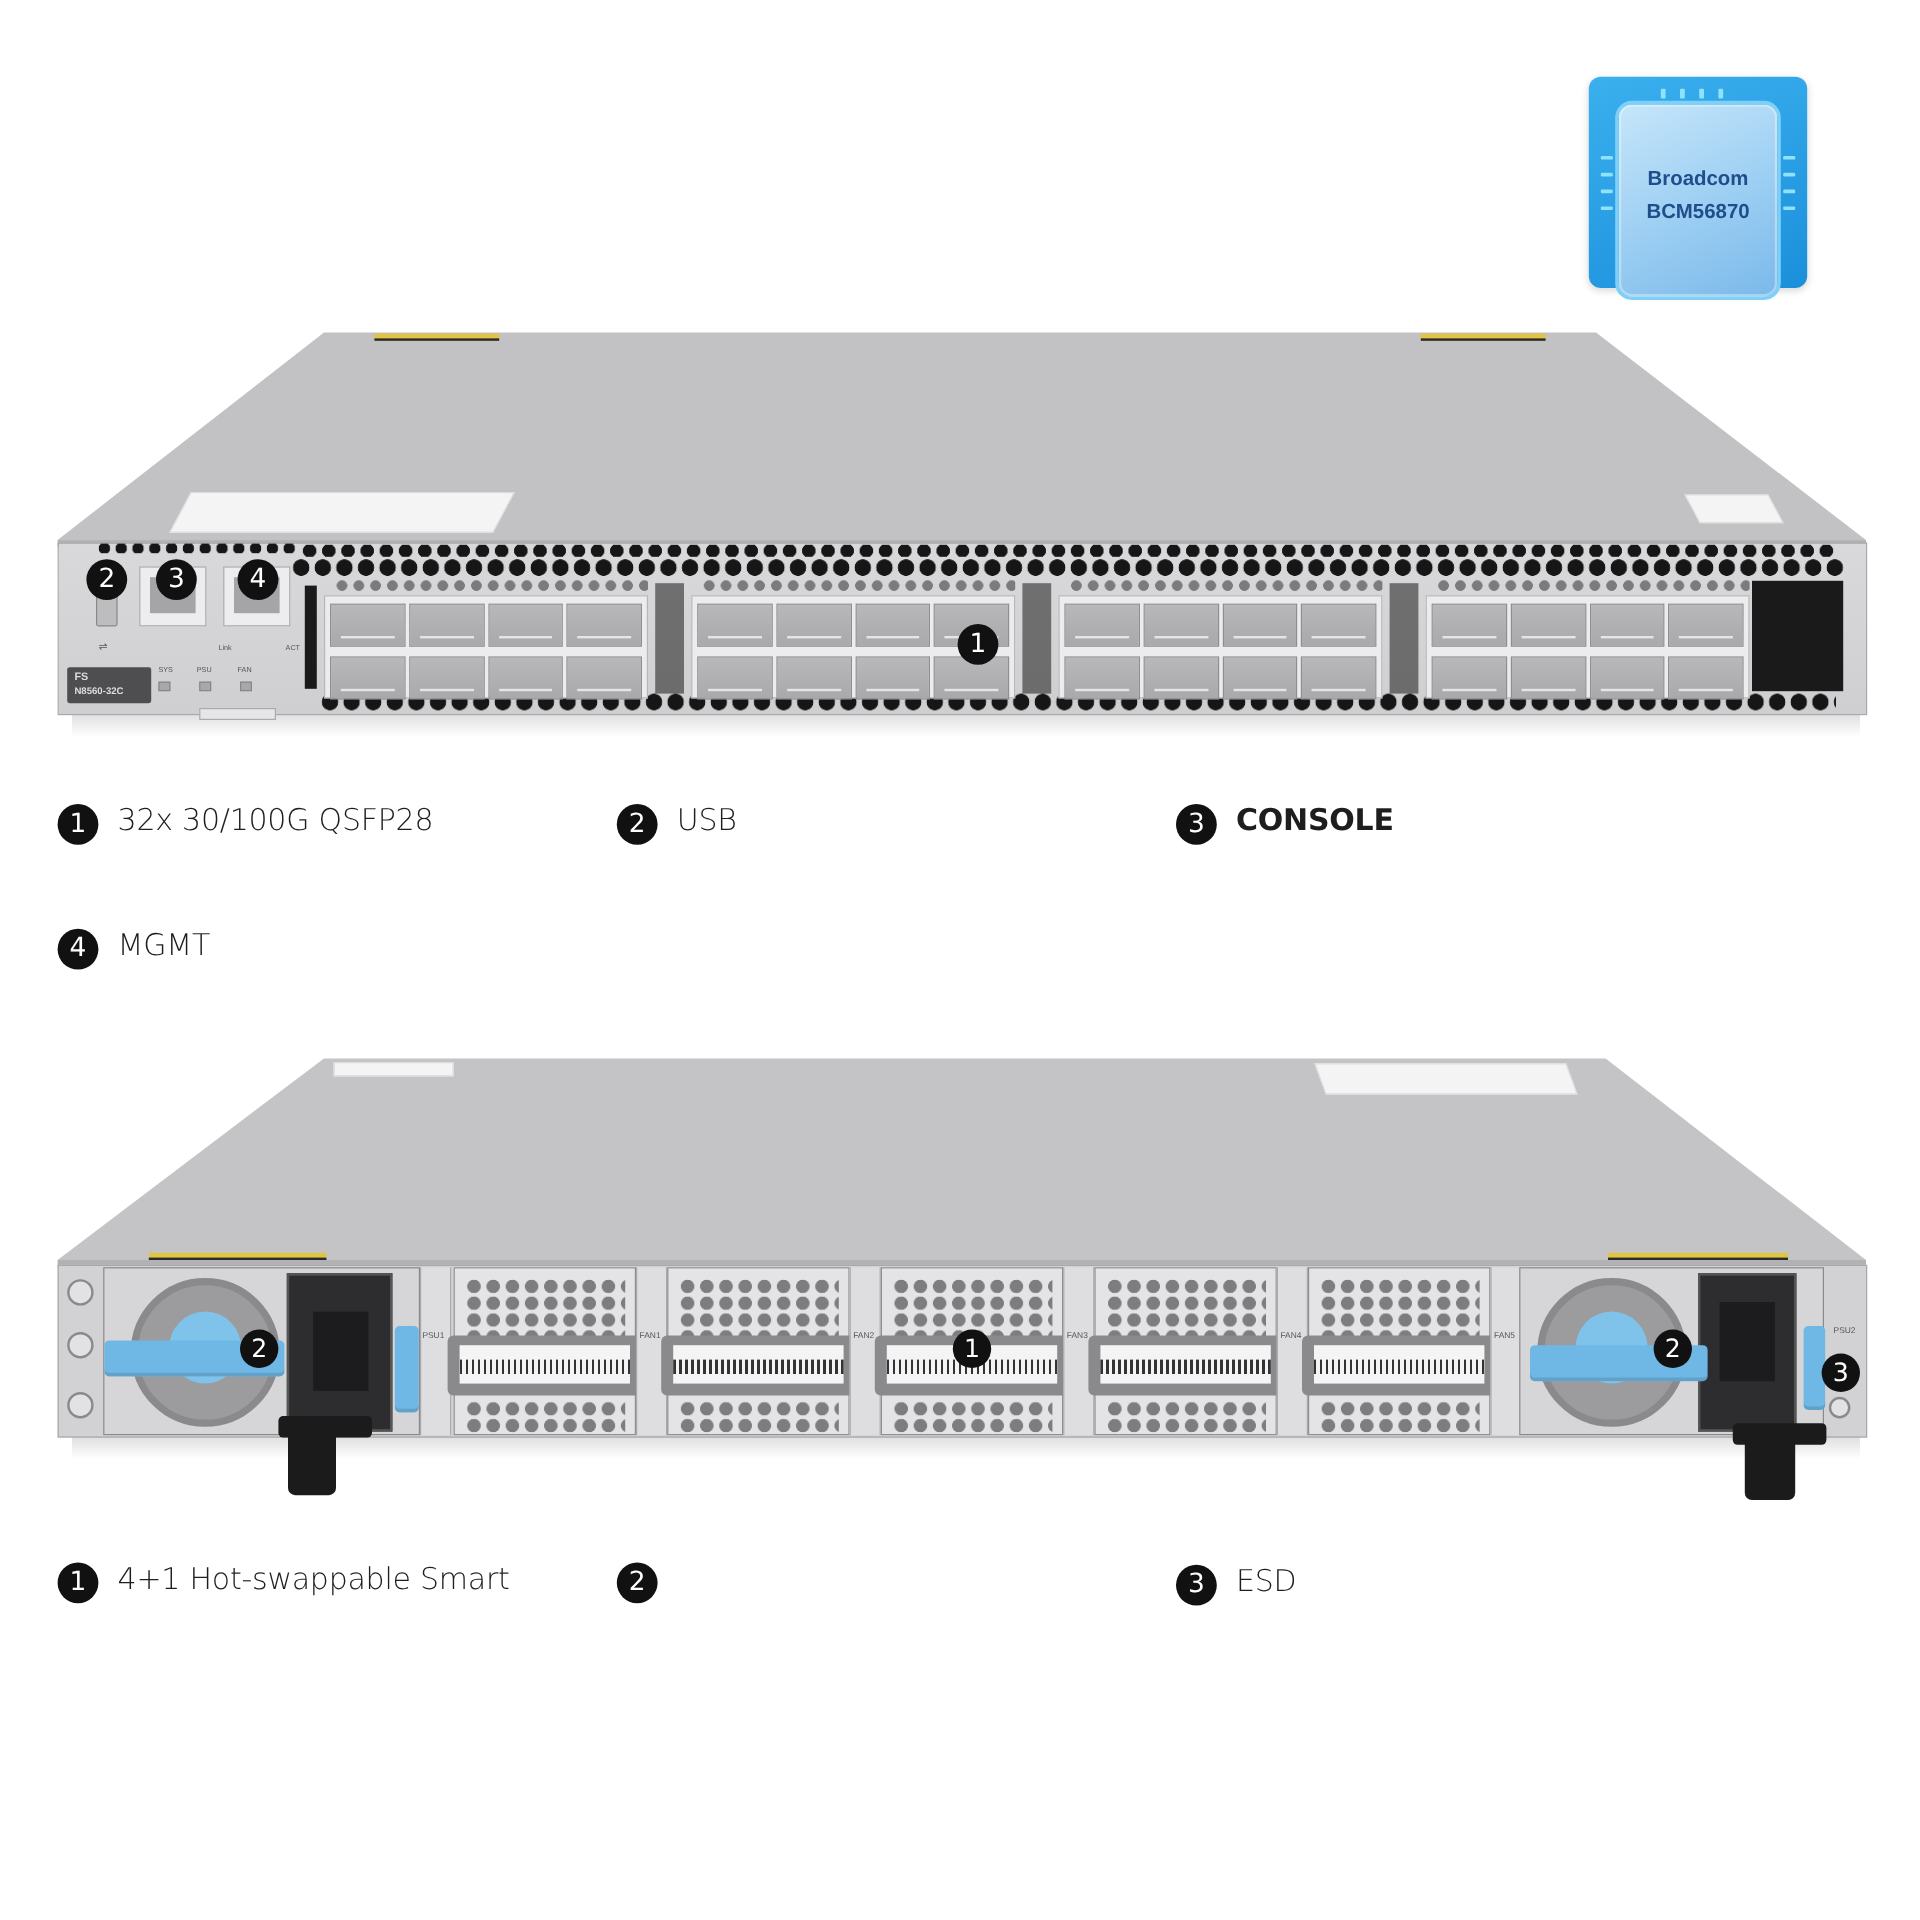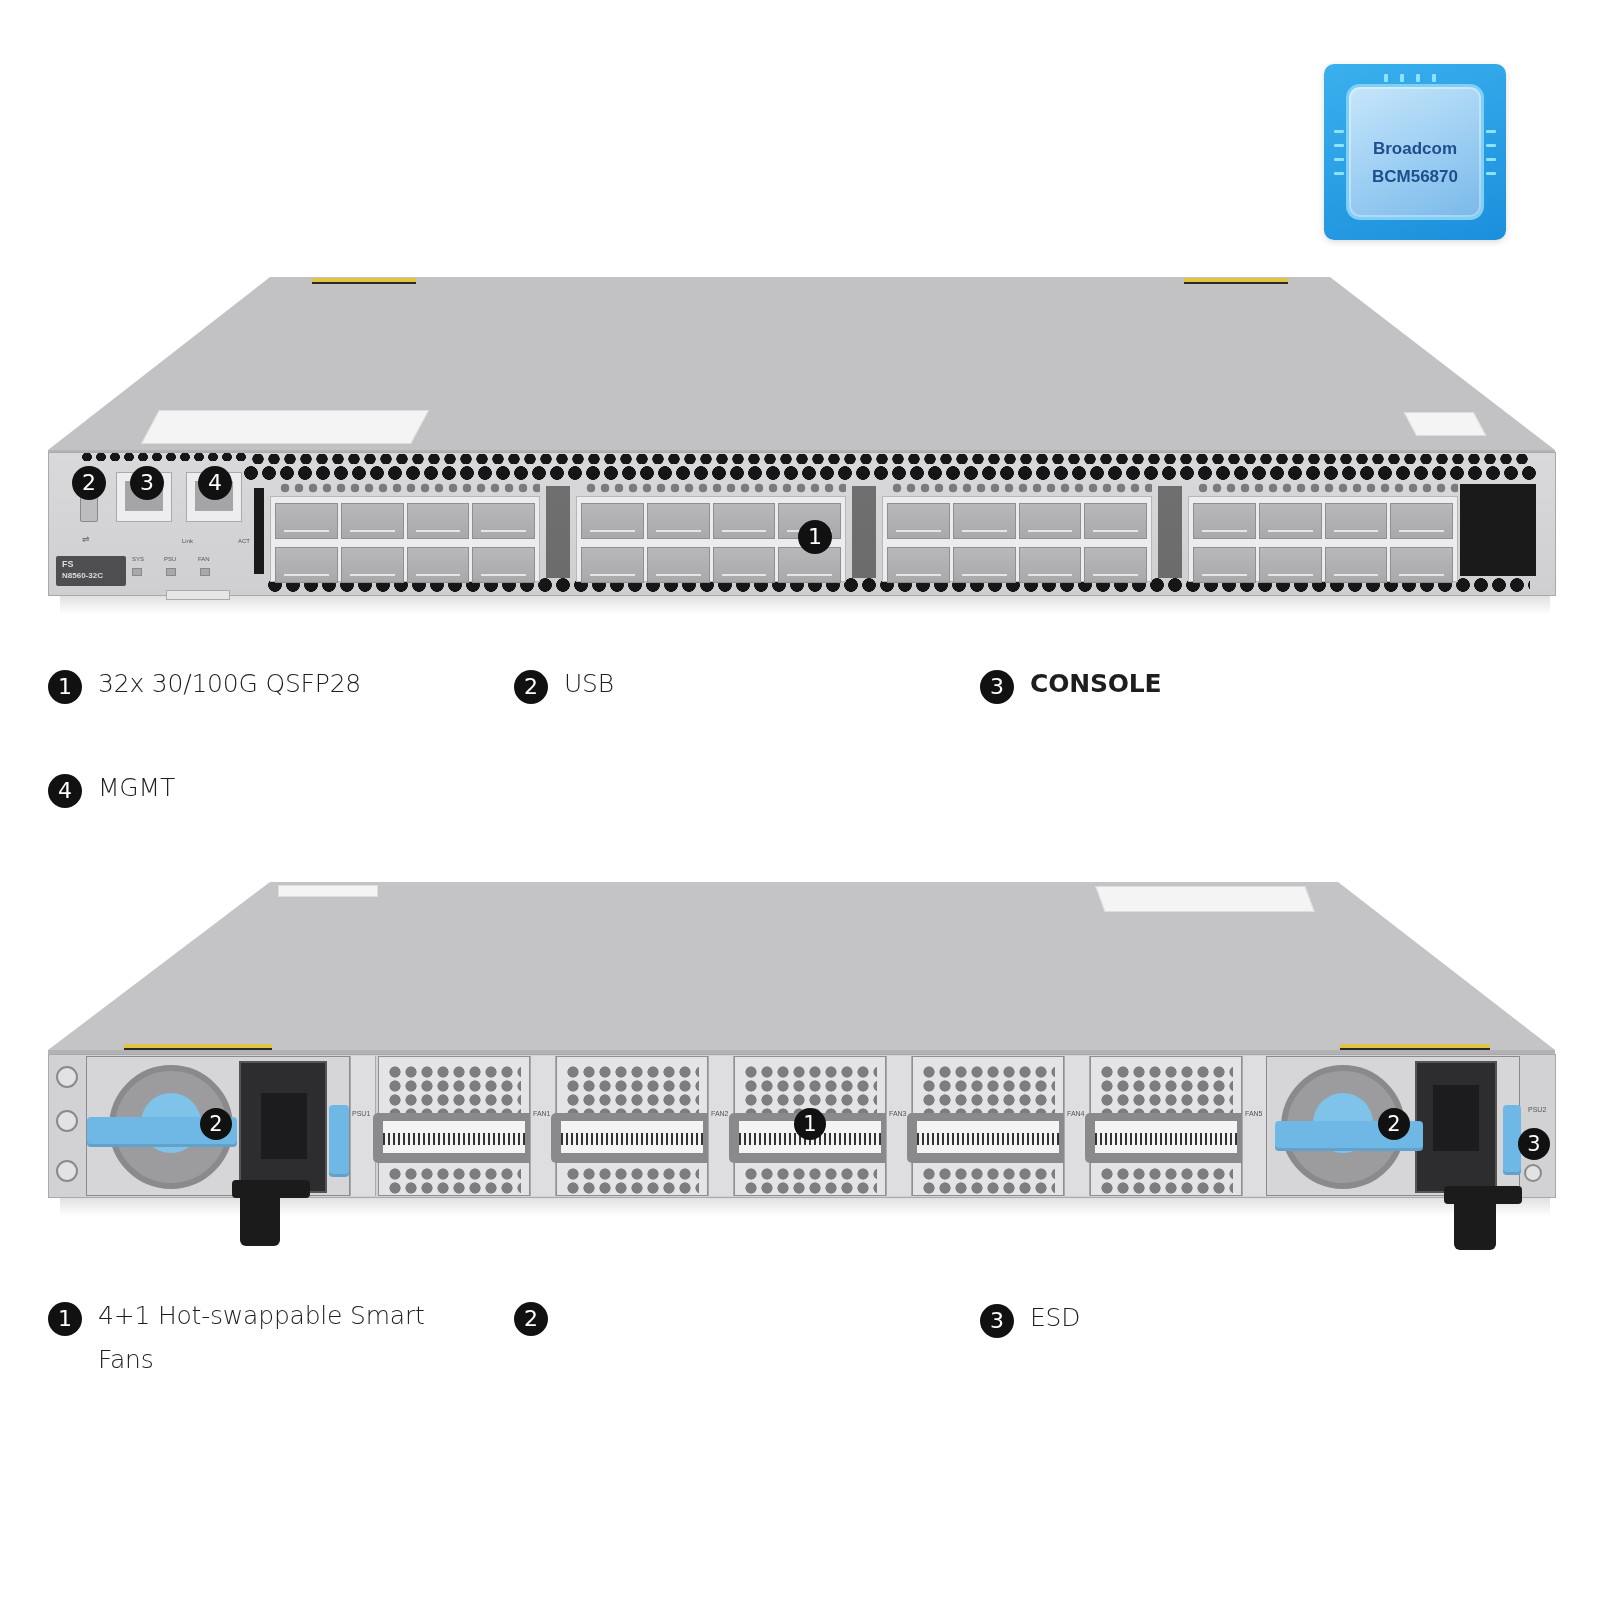--- a/index.html
+++ b/index.html
@@ -2,21 +2,21 @@
 <html><head>
 <meta charset="utf-8">
 <style>
   * { box-sizing: border-box; margin: 0; padding: 0; }
   html, body { width: 1600px; height: 1600px; background: #ffffff; overflow: hidden; }
   body { position: relative; font-family: "DejaVu Sans", sans-serif; color: #222; }
 
   
   .chip { position: absolute; left: 1324px; top: 64px; width: 182px; height: 176px;
     border-radius: 10px; background: linear-gradient(160deg,#3ab0ee,#1c8fdb); box-shadow: 0 2px 6px rgba(0,0,0,.15); }
-  .chip-inner { position: absolute; left: 22px; top: 20px; width: 138px; height: 136px; border-radius: 14px;
+  .chip-inner { position: absolute; left: 22px; top: 20px; width: 138px; height: 166px; border-radius: 14px;
     background: linear-gradient(155deg,#c6e6fa 0%,#9fd0f3 50%,#7ab9ea 100%);
     border: 3px solid #7fd0f6; box-shadow: inset 0 0 0 2px rgba(255,255,255,.35); }
   .chip-text { position: absolute; left: 0; right: 0; top: 48px; text-align: center;
     font-family: "Liberation Sans", sans-serif; font-weight: bold; font-size: 17px; line-height: 28px; color: #1f4e8c; }
   .pin { position: absolute; background: #8fe2fb; border-radius: 1px; }
 
   
   .switch { position: absolute; }
   .front-face { position: absolute; background: linear-gradient(180deg,#d9d9db,#cfcfd1); border: 1px solid #a9a9ab; }
   .shadow-bar { position: absolute; height: 18px; background: linear-gradient(180deg,rgba(0,0,0,.12),rgba(0,0,0,0)); }
@@ -334,21 +334,20 @@
   <div class="marker sm" style="left:200px;top:1108px;">2</div>
   <div class="marker sm" style="left:794px;top:1108px;">1</div>
   <div class="marker sm" style="left:1378px;top:1108px;">2</div>
   <div class="marker sm" style="left:1518px;top:1128px;">3</div>
 </div>
 
 <div class="caption" style="left:48px;top:1298px;">
   <div class="cap-num">1</div>
   <div class="cap-text" style="margin-top:-4px;">
     <div>4+1 Hot-swappable Smart</div>
-    <div>Fans</div>
   </div>
 </div>
 <div class="caption" style="left:514px;top:1298px;">
   <div class="cap-num">2</div>
   <div class="cap-text" style="margin-top:-4px;">
   </div>
 </div>
 <div class="caption" style="left:980px;top:1300px;">
   <div class="cap-num">3</div>
   <div class="cap-text" style="margin-top:-4px;">

